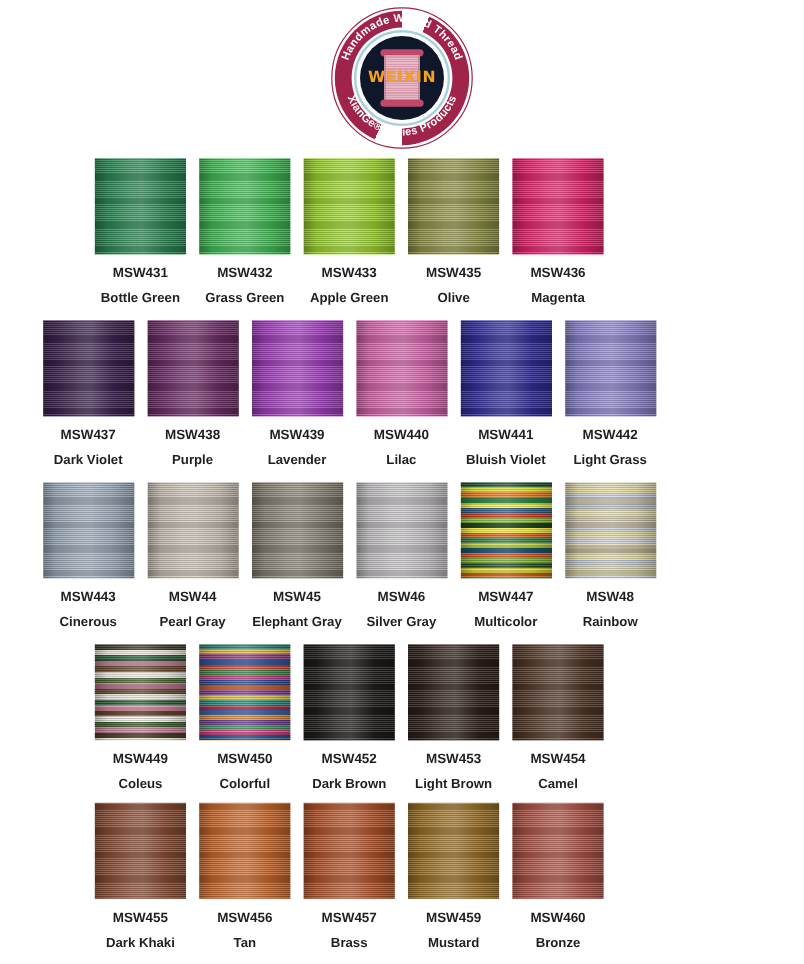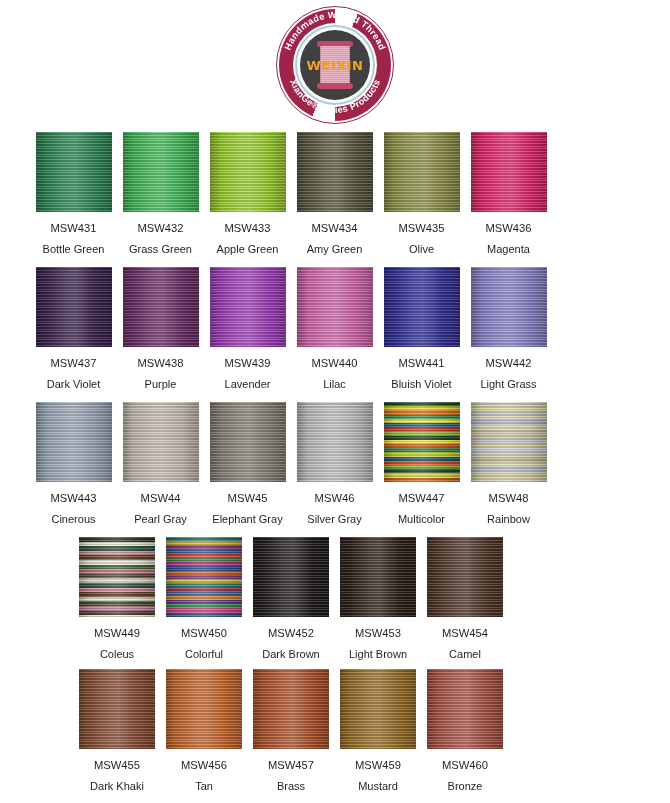--- a/index.html
+++ b/index.html
@@ -62,21 +62,21 @@
     position: absolute;
     inset: 19px;
     border-radius: 50%;
     border: 2.5px solid #a8cfdc;
     background: #fdfdfd;
   }
   .badge-core {
     position: absolute;
     inset: 24px;
     border-radius: 50%;
-    background: #404040;
+    background: #0f172a;
     overflow: hidden;
   }
 
   
   .spool {
     position: absolute;
     left: 50%;
     top: 50%;
     transform: translate(-50%, -50%);
     width: 30px;
@@ -129,20 +129,21 @@
     font-size: 9.2px;
     font-weight: bold;
     fill: #ffffff;
     letter-spacing: 0.3px;
   }
 
   
   .grid {
     width: 582px;
     padding: 0 0 0 0;
+    font-weight: bold;
   }
   .row {
     display: flex;
     justify-content: center;
     height: 135px;
   }
   .row:last-child { height: 118px; align-items: center; }
   .cell {
     width: 87px;
     display: flex;
@@ -236,25 +237,20 @@
         <div class="swatch" style="background: rgb(69, 191, 90);"></div>
         <div class="code">MSW432</div>
         <div class="name">Grass Green</div>
       </div>
       <div class="cell">
         <div class="swatch" style="background: rgb(159, 214, 49);"></div>
         <div class="code">MSW433</div>
         <div class="name">Apple Green</div>
       </div>
       <div class="cell">
-        <div class="swatch" style="background: rgb(93, 89, 64);"></div>
-        <div class="code">MSW434</div>
-        <div class="name">Amy Green</div>
-      </div>
-      <div class="cell">
         <div class="swatch" style="background: rgb(147, 149, 74);"></div>
         <div class="code">MSW435</div>
         <div class="name">Olive</div>
       </div>
       <div class="cell">
         <div class="swatch" style="background: rgb(232, 39, 111);"></div>
         <div class="code">MSW436</div>
         <div class="name">Magenta</div>
       </div>
     </div>

